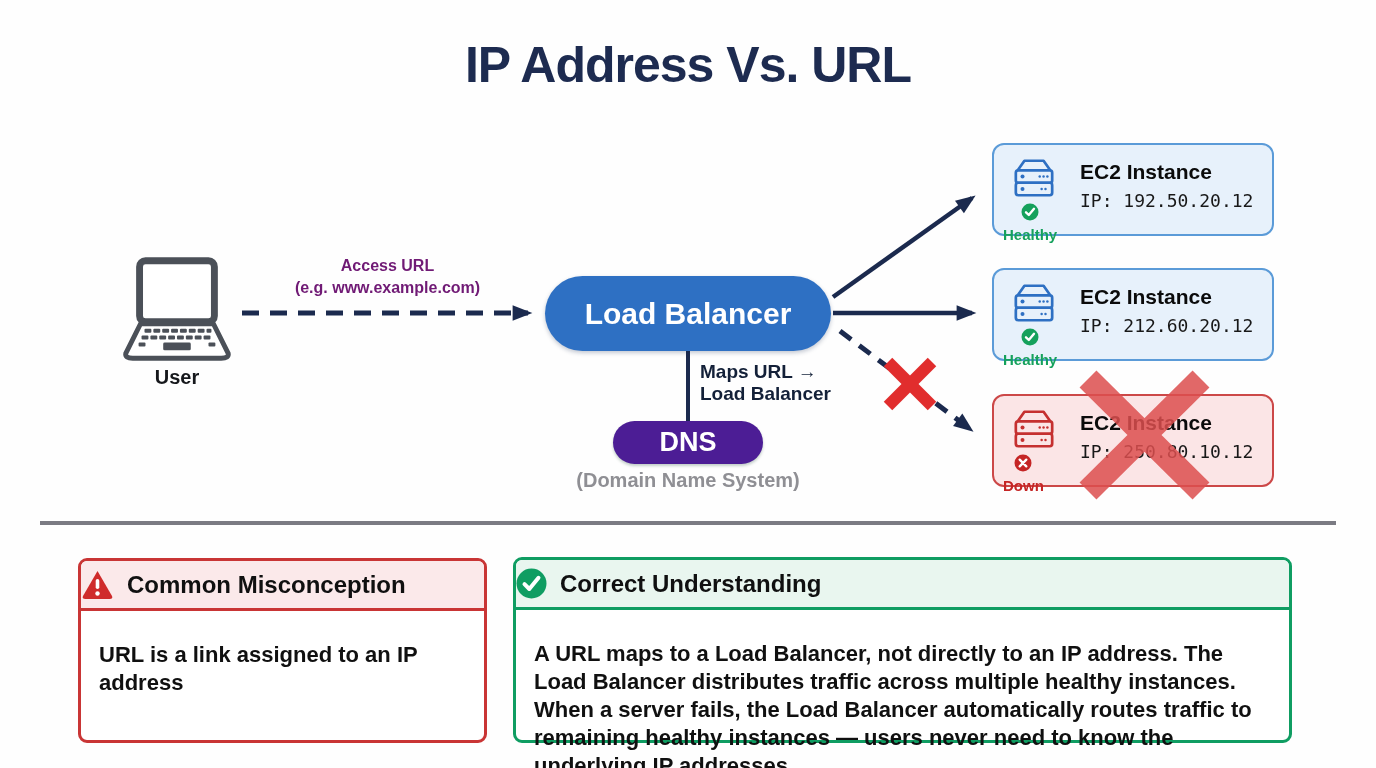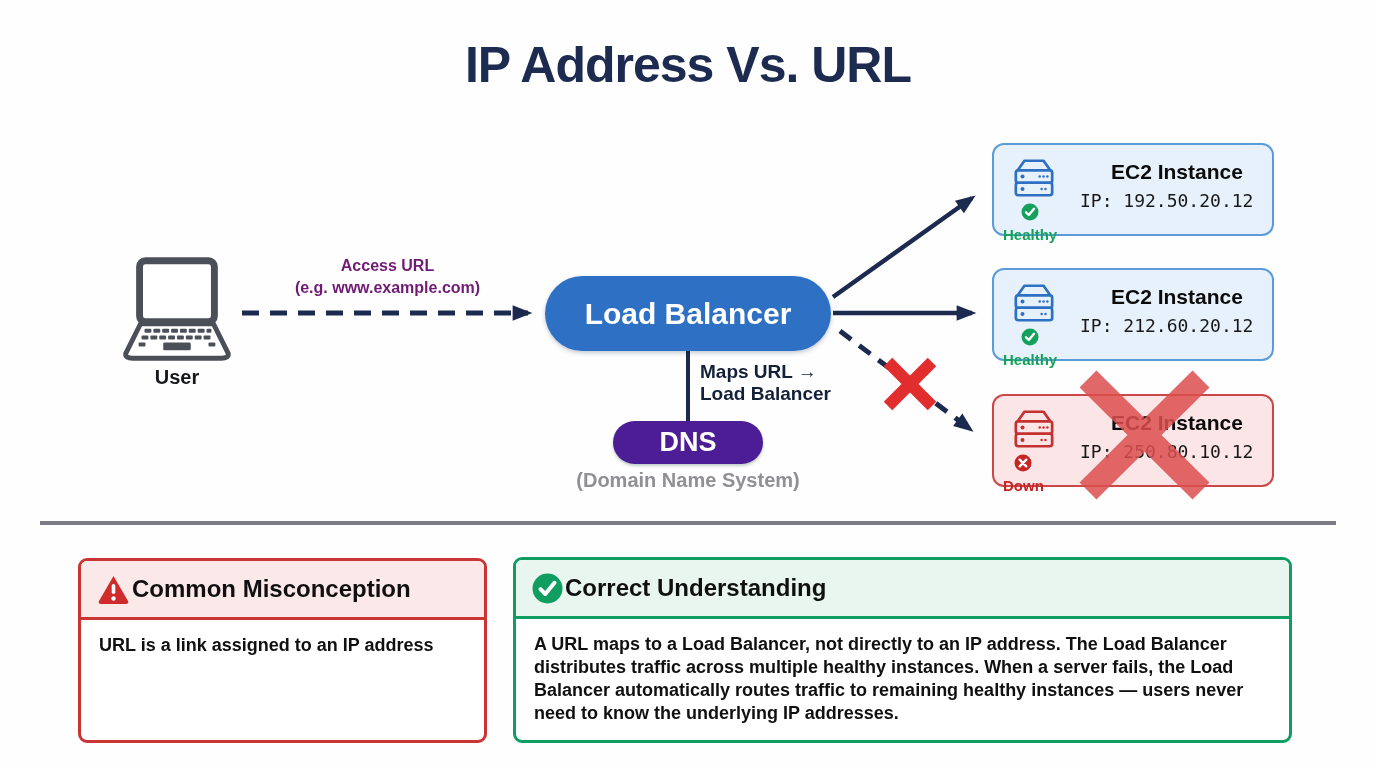--- a/index.html
+++ b/index.html
@@ -50,40 +50,40 @@
   
   .ec2-card{left:992px;width:278px;height:89px;border-radius:12px;z-index:2;}
   .ec2-card.healthy{background:#e7f1fb;border:2.5px solid #5b9bd8;}
   .ec2-card.down{background:#fbe5e6;border:2.5px solid #cc4848;}
   .card-1{top:143px;} .card-2{top:268px;} .card-3{top:394px;}
   .server-icon{position:absolute;left:14px;top:11px;}
   .status-badge{position:absolute;left:9px;top:58px;display:flex;align-items:center;gap:5px;flex-direction:column;}
   .status-badge .txt{font-size:15px;font-weight:700;}
   .status-badge.healthy .txt{color:#15a15c;}
   .status-badge.down .txt{color:#c52525;text-align:right;}
-  .card-title{position:absolute;left:86px;top:15px;font-size:21px;font-weight:800;color:#0b0b0b;margin-left:31px;}
+  .card-title{position:absolute;left:86px;top:15px;font-size:21px;font-weight:800;color:#0b0b0b;}
   .card-ip{position:absolute;left:86px;top:45px;
     font-family:"DejaVu Sans Mono","Liberation Mono",monospace;
     font-size:18px;color:#181818;}
 
   .big-x{left:1072px;top:369px;z-index:3;}
 
   
   .divider{left:40px;top:521px;width:1296px;height:4px;background:#7b7b83;}
 
   
   .panel{border-radius:9px;background:#fff;z-index:2;}
   .panel-mis{left:78px;top:558px;width:403px;height:179px;border:3px solid #c93535;}
   .panel-cor{left:513px;top:557px;width:773px;height:180px;border:3px solid #0f9d62;}
-  .panel-header{height:59px;display:flex;align-items:center;gap:2px;
-    padding-left:16px;border-radius:6px 6px 0 0;box-sizing:border-box;}
+  .panel-header{height:50px;display:flex;align-items:center;gap:13px;
+    border-radius:6px 6px 0 0;box-sizing:border-box;}
   .panel-mis .panel-header{background:#fbe9ea;border-bottom:3px solid #c93535;}
   .panel-cor .panel-header{background:#e9f6ef;border-bottom:3px solid #0f9d62;}
   .panel-title{font-size:24px;font-weight:800;color:#101010;}
-  .panel-body{padding:14px 18px;font-size:18px;font-weight:600;color:#101010;line-height:1.27;}
+  .panel-body{padding:30px 18px;font-size:22px;font-weight:600;color:#101010;line-height:1.27;}
 </style>
 </head>
 <body>
 
 <div class="abs title">IP Address Vs. URL</div>
 
 <svg class="abs connectors" width="1376" height="768" viewBox="0 0 1376 768">
   <defs>
     <marker id="arrow" viewBox="0 0 20 16" refX="15" refY="8" markerWidth="22" markerHeight="18" orient="auto" markerUnits="userSpaceOnUse">
       <path d="M1,1 L19,8 L1,15 Z" fill="#1b2a4e"></path>

